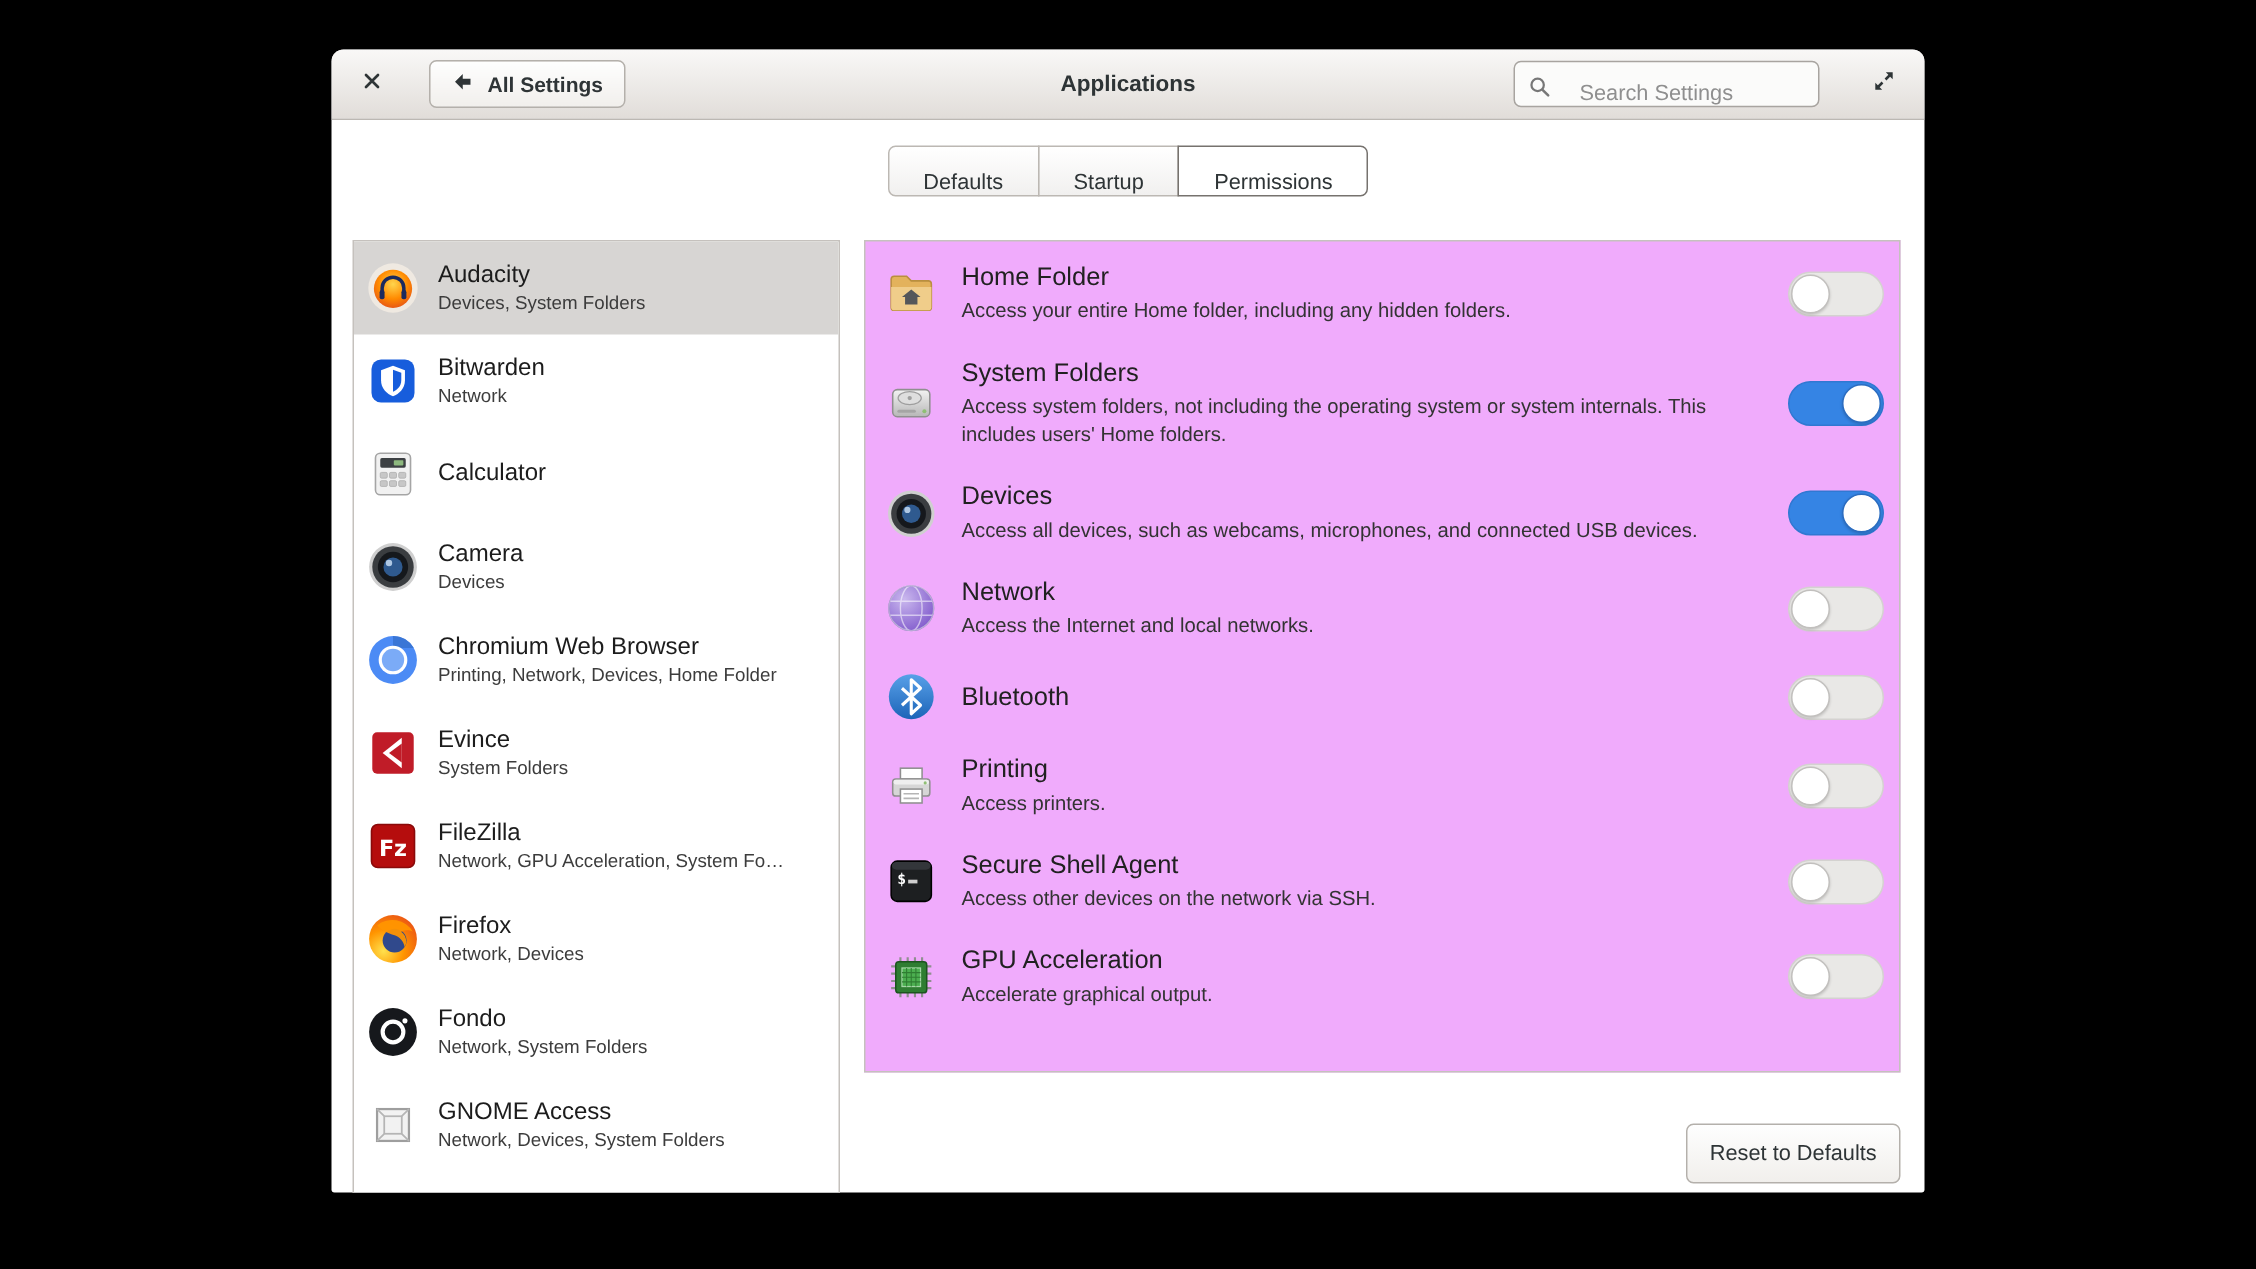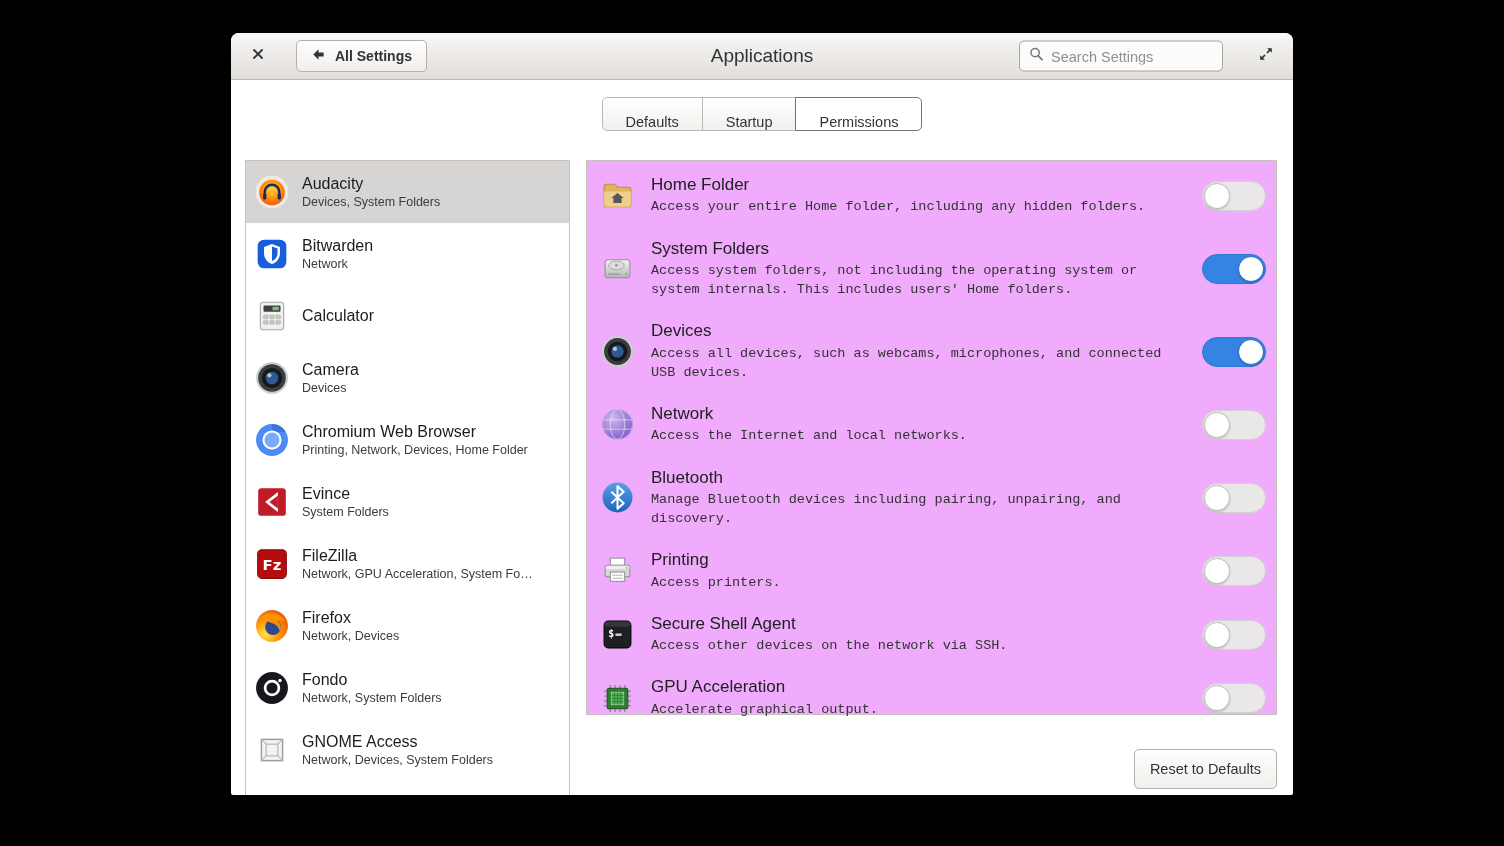--- a/index.html
+++ b/index.html
@@ -1,32 +1,32 @@
 <!DOCTYPE html>
 <html><head>
 <meta charset="utf-8">
 <style>
   * { margin:0; padding:0; box-sizing:border-box; }
   html,body { width:1504px; height:846px; background:#000; font-family:"Liberation Sans","DejaVu Sans",sans-serif; color:#2e3436; }
   body { position:relative; overflow:hidden; }
 
   .window { position:absolute; left:221px; top:33px; width:1062px; height:762px; background:#fff;
-            border-radius:8px 8px 2px 2px; overflow:hidden; box-shadow:0 8px 30px rgba(0,0,0,.55);margin-left:10px; }
+            border-radius:8px 8px 2px 2px; overflow:hidden; box-shadow:0 8px 30px rgba(0,0,0,.55); }
 
   
   .headerbar { position:relative; height:47px; background:linear-gradient(#f9f8f7,#e1ddd9);
                border-bottom:1px solid #bcb8b3; display:flex; align-items:center; padding:0 12px; }
   .close-btn { width:30px; height:30px; display:flex; align-items:center; justify-content:center; border-radius:4px; cursor:default; }
   .back-btn { margin-left:23px; height:32px; display:flex; align-items:center; gap:9px; padding:0 14px;
               background:linear-gradient(#fefefe,#f1efec); border:1px solid #b4b0ab; border-radius:5px;
               font-size:14px; font-weight:700; }
-  .hdr-title { position:absolute; left:50%; top:50%; transform:translate(-50%,-50%); font-size:19px; font-weight:400; }
+  .hdr-title { position:absolute; left:50%; top:50%; transform:translate(-50%,-50%); font-size:15px; font-weight:700; }
   .search-entry { position:absolute; right:70px; top:50%; transform:translateY(-50%); width:204px; height:31px;
-                  background:#fbfbfa; border:1px solid #a8a4a0; border-radius:5px; display:flex; align-items:center;
-                  gap:7px; padding:0 9px; }
+                  background:#fbfbfa; border:1px solid #a8a4a0; border-radius:5px; display:flex; align-items:flex-end;
+                  gap:19px; padding:0 9px; }
   .search-entry input { flex:1; min-width:0; border:none; outline:none; background:transparent; font-size:14.5px;
                         font-family:inherit; color:#2e3436; }
   .search-entry input::placeholder { color:#8f8f8f; opacity:1; }
   .expand-btn { position:absolute; right:13px; top:50%; transform:translateY(-50%); width:28px; height:28px;
                 display:flex; align-items:center; justify-content:center; }
 
   
   .tabs { position:absolute; left:0; right:0; top:64px; display:flex; justify-content:center; }
   .tab { height:34px; padding:0 23px; background:linear-gradient(#ffffff,#f1f0ef); border:1px solid #bcb8b3;
          font-size:14.5px; display:flex; align-items:flex-end; margin-left:-1px; cursor:default; }
@@ -47,21 +47,21 @@
   .app-sub:empty { display:none; }
 
   
   .perm-panel { position:absolute; left:355px; top:127px; width:691px; height:555px; border:1px solid #c5c1bd;
                 background:#f0abfc; display:flex; flex-direction:column; padding:3px 0; }
   .perm-row { display:flex; align-items:center; padding:11px 10px 11px 14px; }
   .perm-icon { width:33px; height:33px; flex:none; margin-right:17px; }
   .perm-icon svg { width:33px; height:33px; display:block; }
   .perm-text { flex:1; margin-right:14px; min-width:0; }
   .perm-title { font-size:17px; color:#212121; line-height:1.2; }
-  .perm-desc { font-size:13.5px; color:#333; line-height:1.42; margin-top:2px; max-width:515px;font-family:Liberation Mono, monospace; }
+  .perm-desc { font-size:13.5px; color:#333; line-height:1.42; margin-top:2px; max-width:515px; }
 
   .toggle { width:64px; height:30px; border-radius:15px; background:#e9e8e6; border:1px solid #d4d2d0;
             position:relative; flex:none; cursor:default; }
   .toggle .knob { position:absolute; top:1px; left:1px; width:26px; height:26px; border-radius:50%;
                   background:#fff; border:1px solid #c2c0be; box-shadow:0 1px 2px rgba(0,0,0,.18); }
   .toggle.on { background:#3584e4; border-color:#3078d2; }
   .toggle.on .knob { left:auto; right:1px; border-color:#2b6cc0; }
 
   .reset-btn { position:absolute; left:903px; top:716px; width:143px; height:40px;
                background:linear-gradient(#fefefe,#f1efec); border:1px solid #b4b0ab; border-radius:5px;
@@ -401,21 +401,20 @@
                 <stop offset="0%" stop-color="#58a0e8"></stop>
                 <stop offset="100%" stop-color="#1c64b8"></stop>
               </linearGradient>
             </defs>
             <circle cx="16" cy="16" r="14.5" fill="url(#bt)"></circle>
             <path d="M10 10.5 L22 21.5 L16 27 V5 L22 10.5 L10 21.5" fill="none" stroke="#fff" stroke-width="2" stroke-linejoin="round"></path>
           </svg>
       </span>
       <div class="perm-text">
           <div class="perm-title">Bluetooth</div>
-          <div class="perm-desc">Manage Bluetooth devices including pairing, unpairing, and discovery.</div>
         </div>
       <div class="toggle">
           <div class="knob"></div>
         </div>
     </div>
 
     <div class="perm-row">
       <span class="perm-icon">
         <svg viewBox="0 0 32 32">
             <rect x="9" y="4" width="14" height="7" fill="#fff" stroke="#8f8f8f"></rect>

